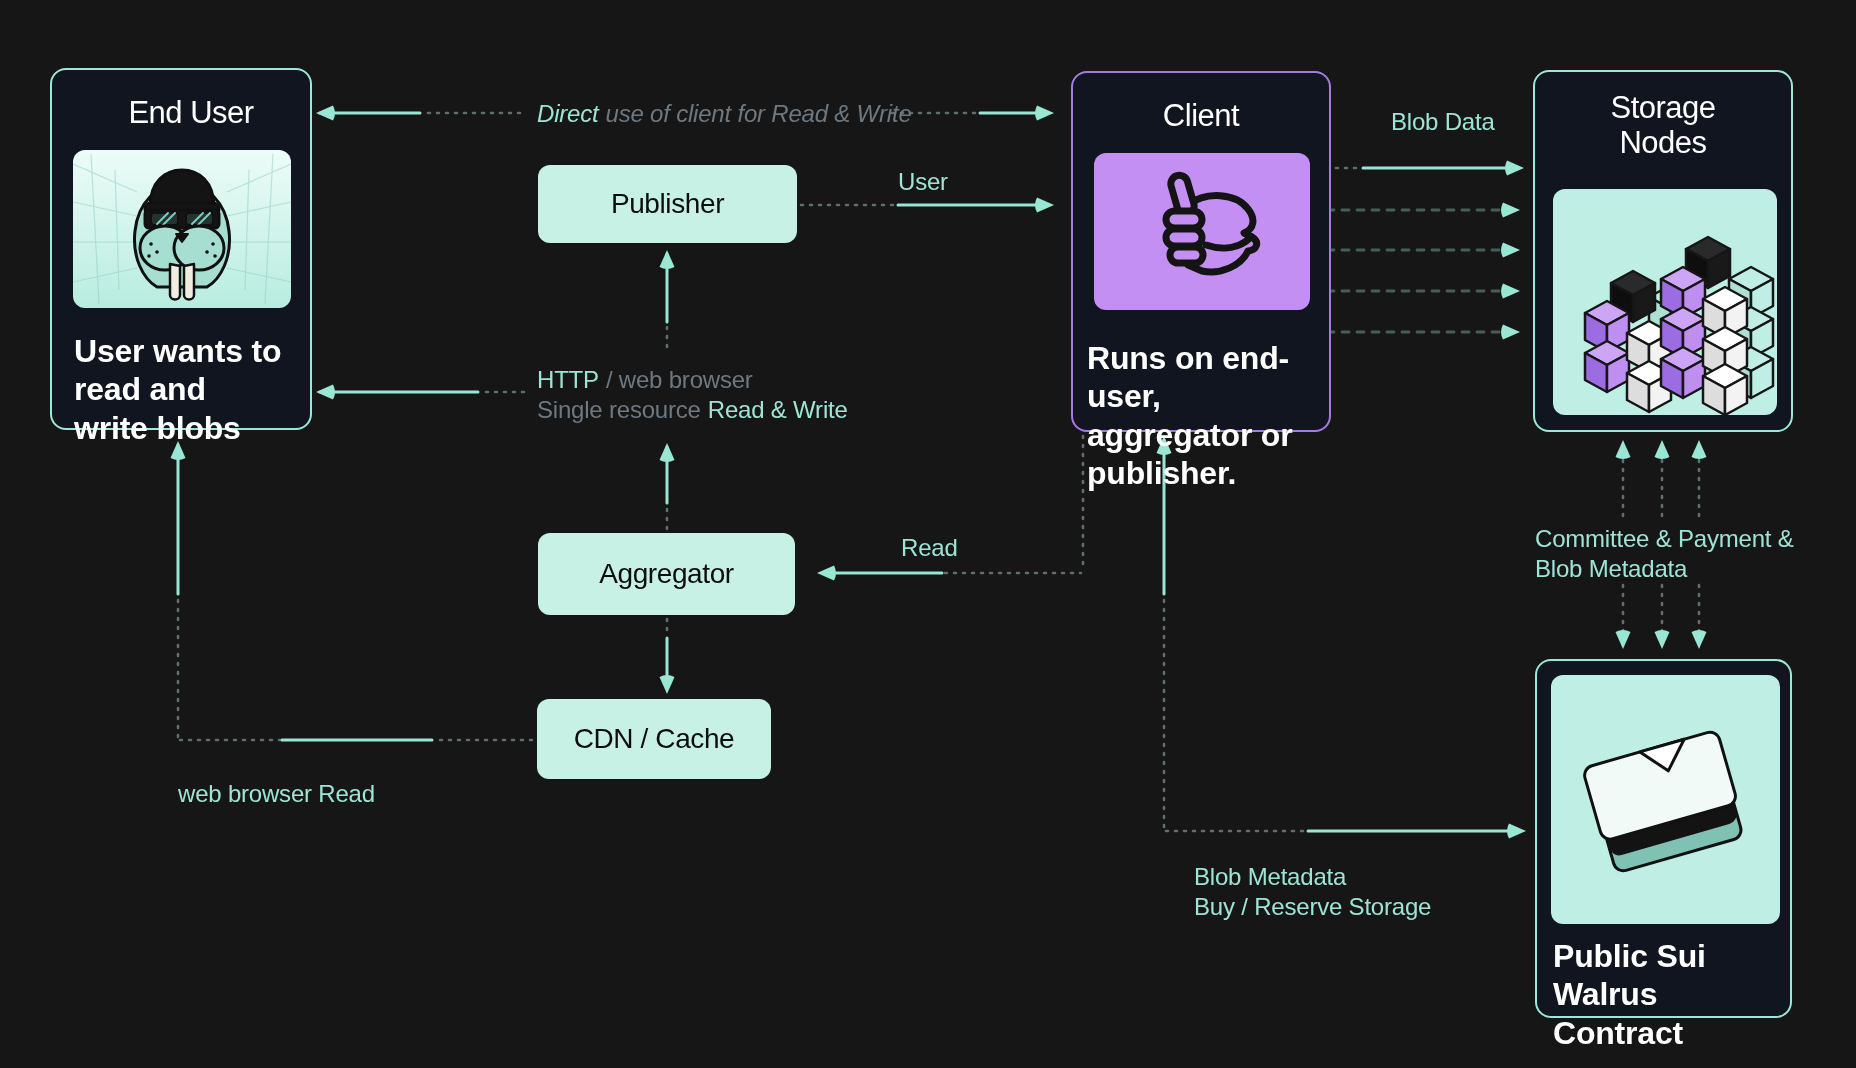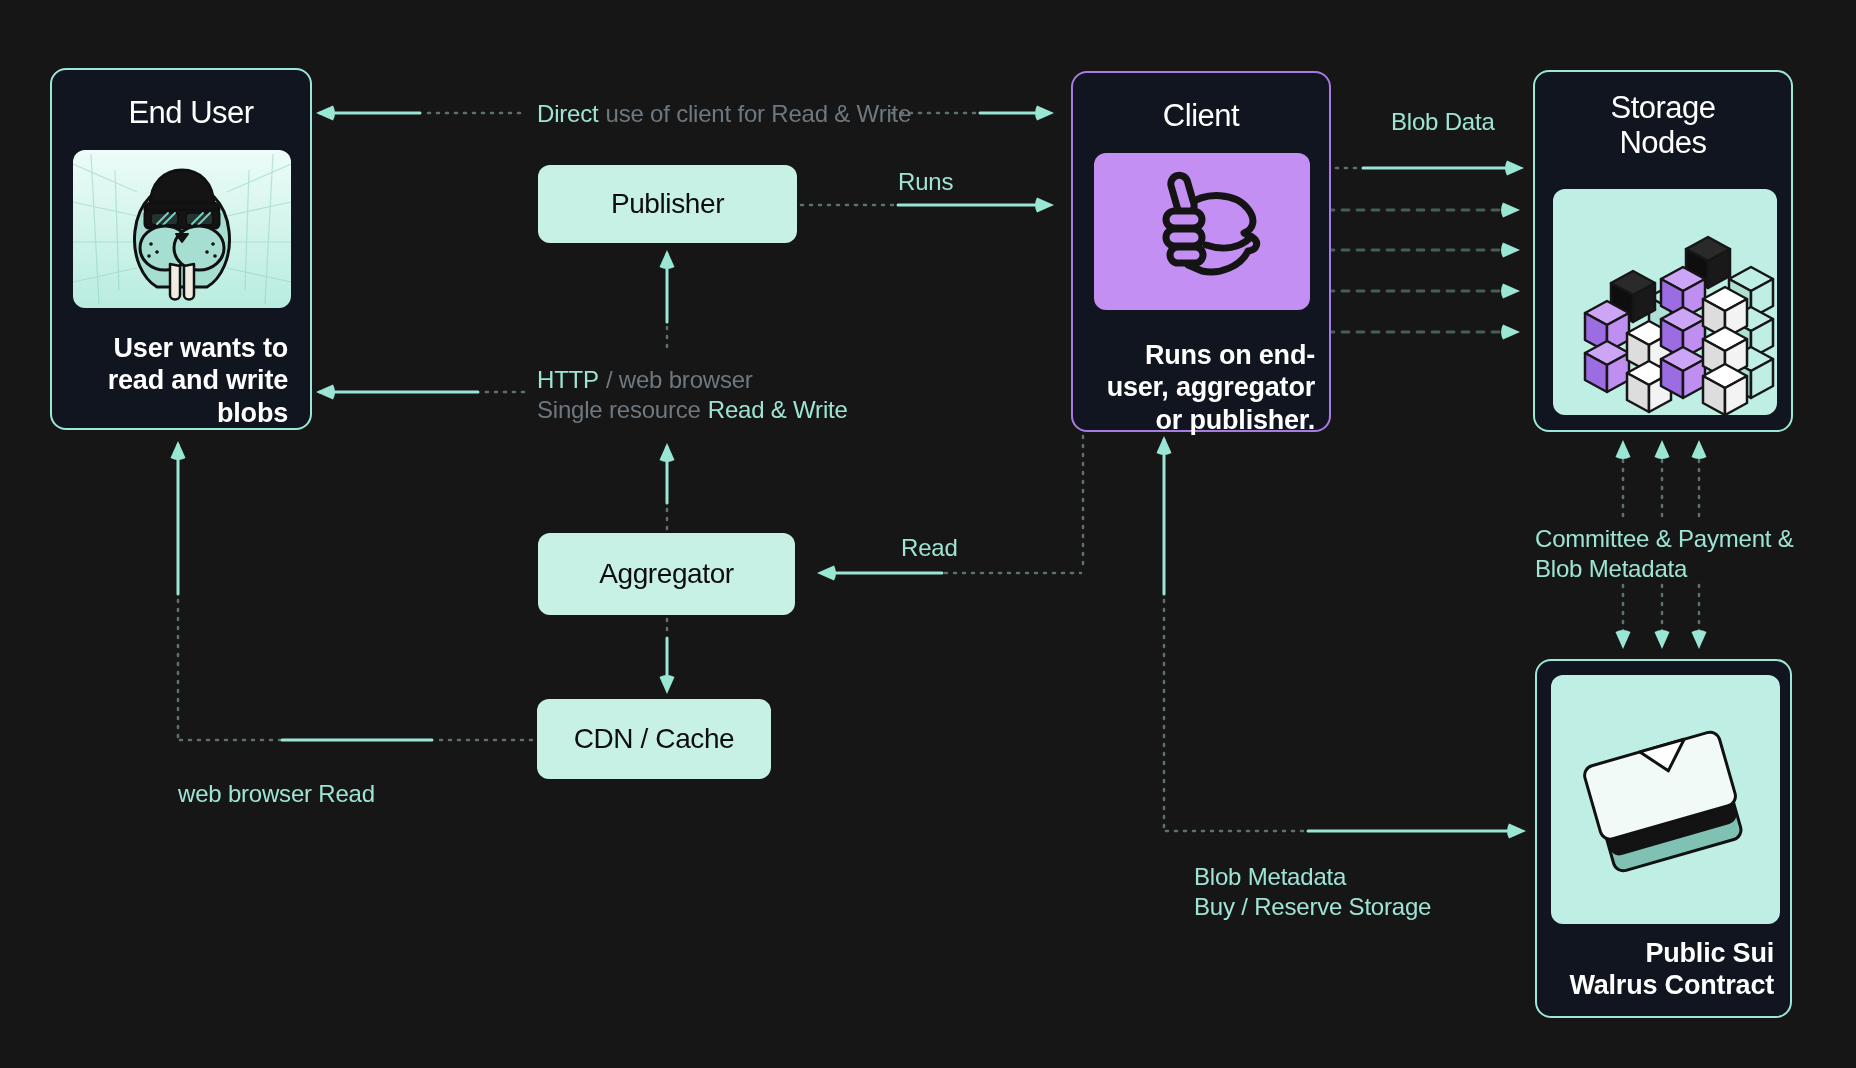--- a/index.html
+++ b/index.html
@@ -14,22 +14,22 @@
   .ah{fill:#9AE6D5;}
 
   
   .node{position:absolute;box-sizing:border-box;}
   .card{background:#10151F;border:2px solid #9DE7D6;border-radius:16px;}
   .card.purple{border-color:#A87BE2;}
   .pill{background:#C7F1E5;border-radius:12px;display:flex;align-items:center;justify-content:center;
         color:#0D0D0D;font-size:28px;font-weight:500;letter-spacing:-0.4px;}
   .title{position:absolute;left:0;right:0;color:#FFFFFF;font-size:31px;font-weight:500;
          text-align:center;letter-spacing:-0.5px;line-height:1.13;}
-  .caption{position:absolute;left:0;right:0;color:#FFFFFF;font-size:27px;font-weight:700;
-           text-align:right;letter-spacing:-0.2px;line-height:1.2;}
+  .caption{position:absolute;left:0;right:0;color:#FFFFFF;font-size:32px;font-weight:700;
+           text-align:left;letter-spacing:-0.2px;line-height:1.2;}
   .panel{position:absolute;border-radius:12px;overflow:hidden;}
 
   #end-user{left:50px;top:68px;width:262px;height:362px;}
   #end-user .title{top:25px;padding-left:20px;}
   #end-user .panel{left:21px;top:80px;width:218px;height:158px;background:linear-gradient(180deg,#EDFCF8,#B8ECDF);}
   #end-user .caption{top:262px;padding:0 22px;}
 
   #publisher{left:538px;top:165px;width:259px;height:78px;}
   #aggregator{left:538px;top:533px;width:257px;height:82px;}
   #cdn-cache{left:537px;top:699px;width:234px;height:80px;}
@@ -45,21 +45,21 @@
 
   #contract{left:1535px;top:659px;width:257px;height:359px;}
   #contract .panel{left:14px;top:14px;width:229px;height:249px;background:#BFEFE4;}
   #contract .caption{top:276px;padding:0 16px;}
 
   
   .lbl{position:absolute;font-size:24px;letter-spacing:-0.2px;line-height:1.25;white-space:nowrap;}
   .teal{color:#9EE4D5;}
   .muted{color:#6E7880;}
   .gap{margin-right:7px;}
-  #lbl-direct{left:537px;top:99px;}
+  #lbl-direct{left:537px;top:99px;font-style:italic;}
   #lbl-write{left:898px;top:167px;}
   #lbl-blob-data{left:1391px;top:107px;}
   #lbl-http{left:537px;top:365px;}
   #lbl-read{left:901px;top:533px;}
   #lbl-committee{left:1535px;top:524px;}
   #lbl-blob-meta{left:1194px;top:862px;}
   #lbl-scalable{left:178px;top:779px;}
 </style>
 </head>
 <body>
@@ -286,21 +286,21 @@
         </g>
       </svg>
     </div>
     <div class="caption">Public Sui Walrus Contract</div>
   </div>
 
   <div id="lbl-direct" class="lbl">
     <span class="teal gap">Direct</span><span class="muted">use of client for Read &amp; Write</span>
   </div>
 
-  <div id="lbl-write" class="lbl teal">Runs</div>
+  <div id="lbl-write" class="lbl teal">User</div>
 
   <div id="lbl-blob-data" class="lbl teal">Blob Data</div>
 
   <div id="lbl-http" class="lbl">
     <div>
       <span class="teal gap">HTTP</span><span class="muted">/ web browser</span>
     </div>
     <div>
       <span class="muted gap">Single resource</span><span class="teal">Read &amp; Write</span>
     </div>

